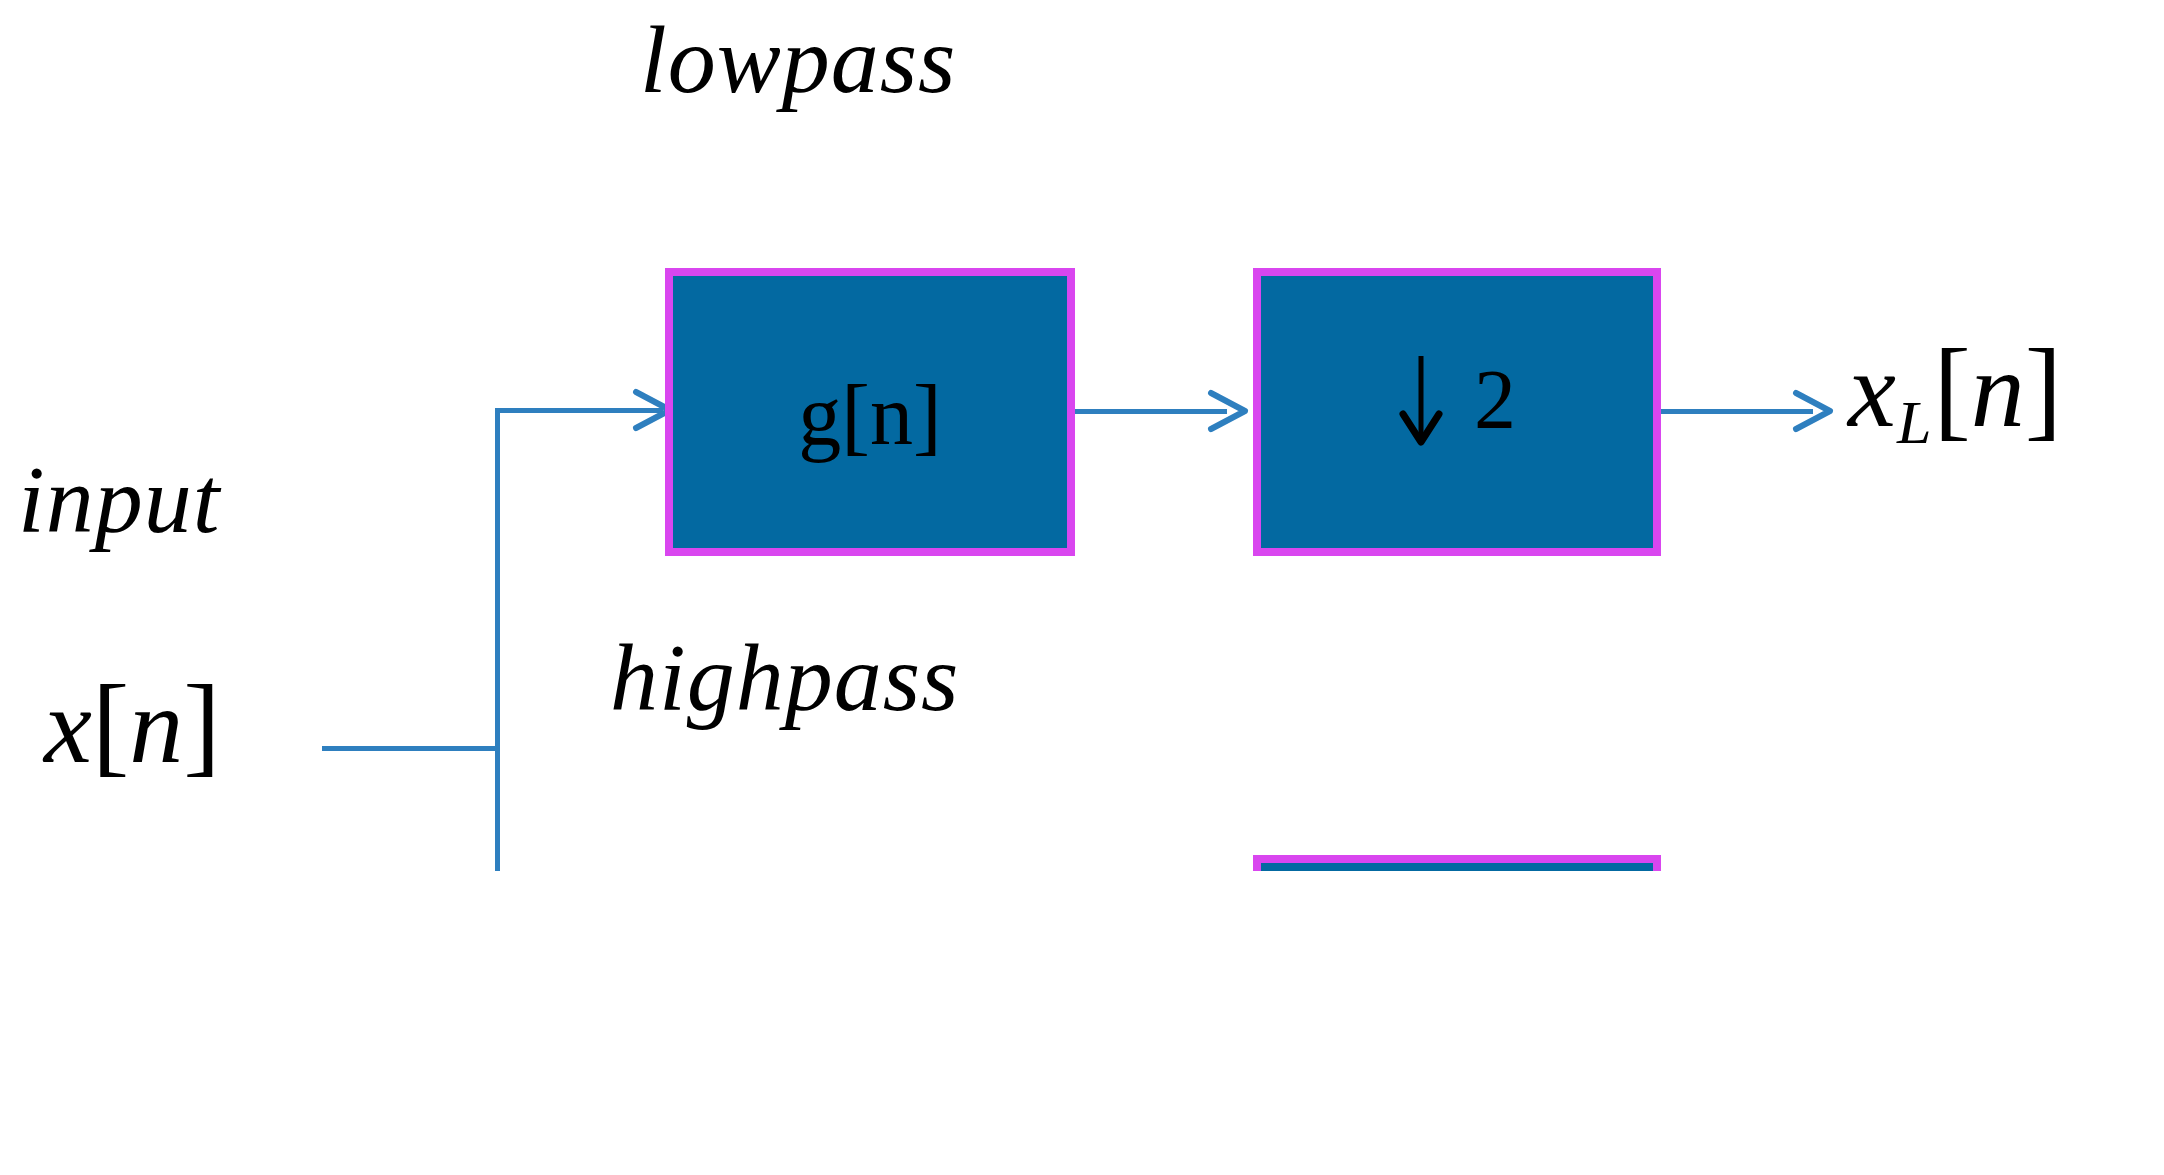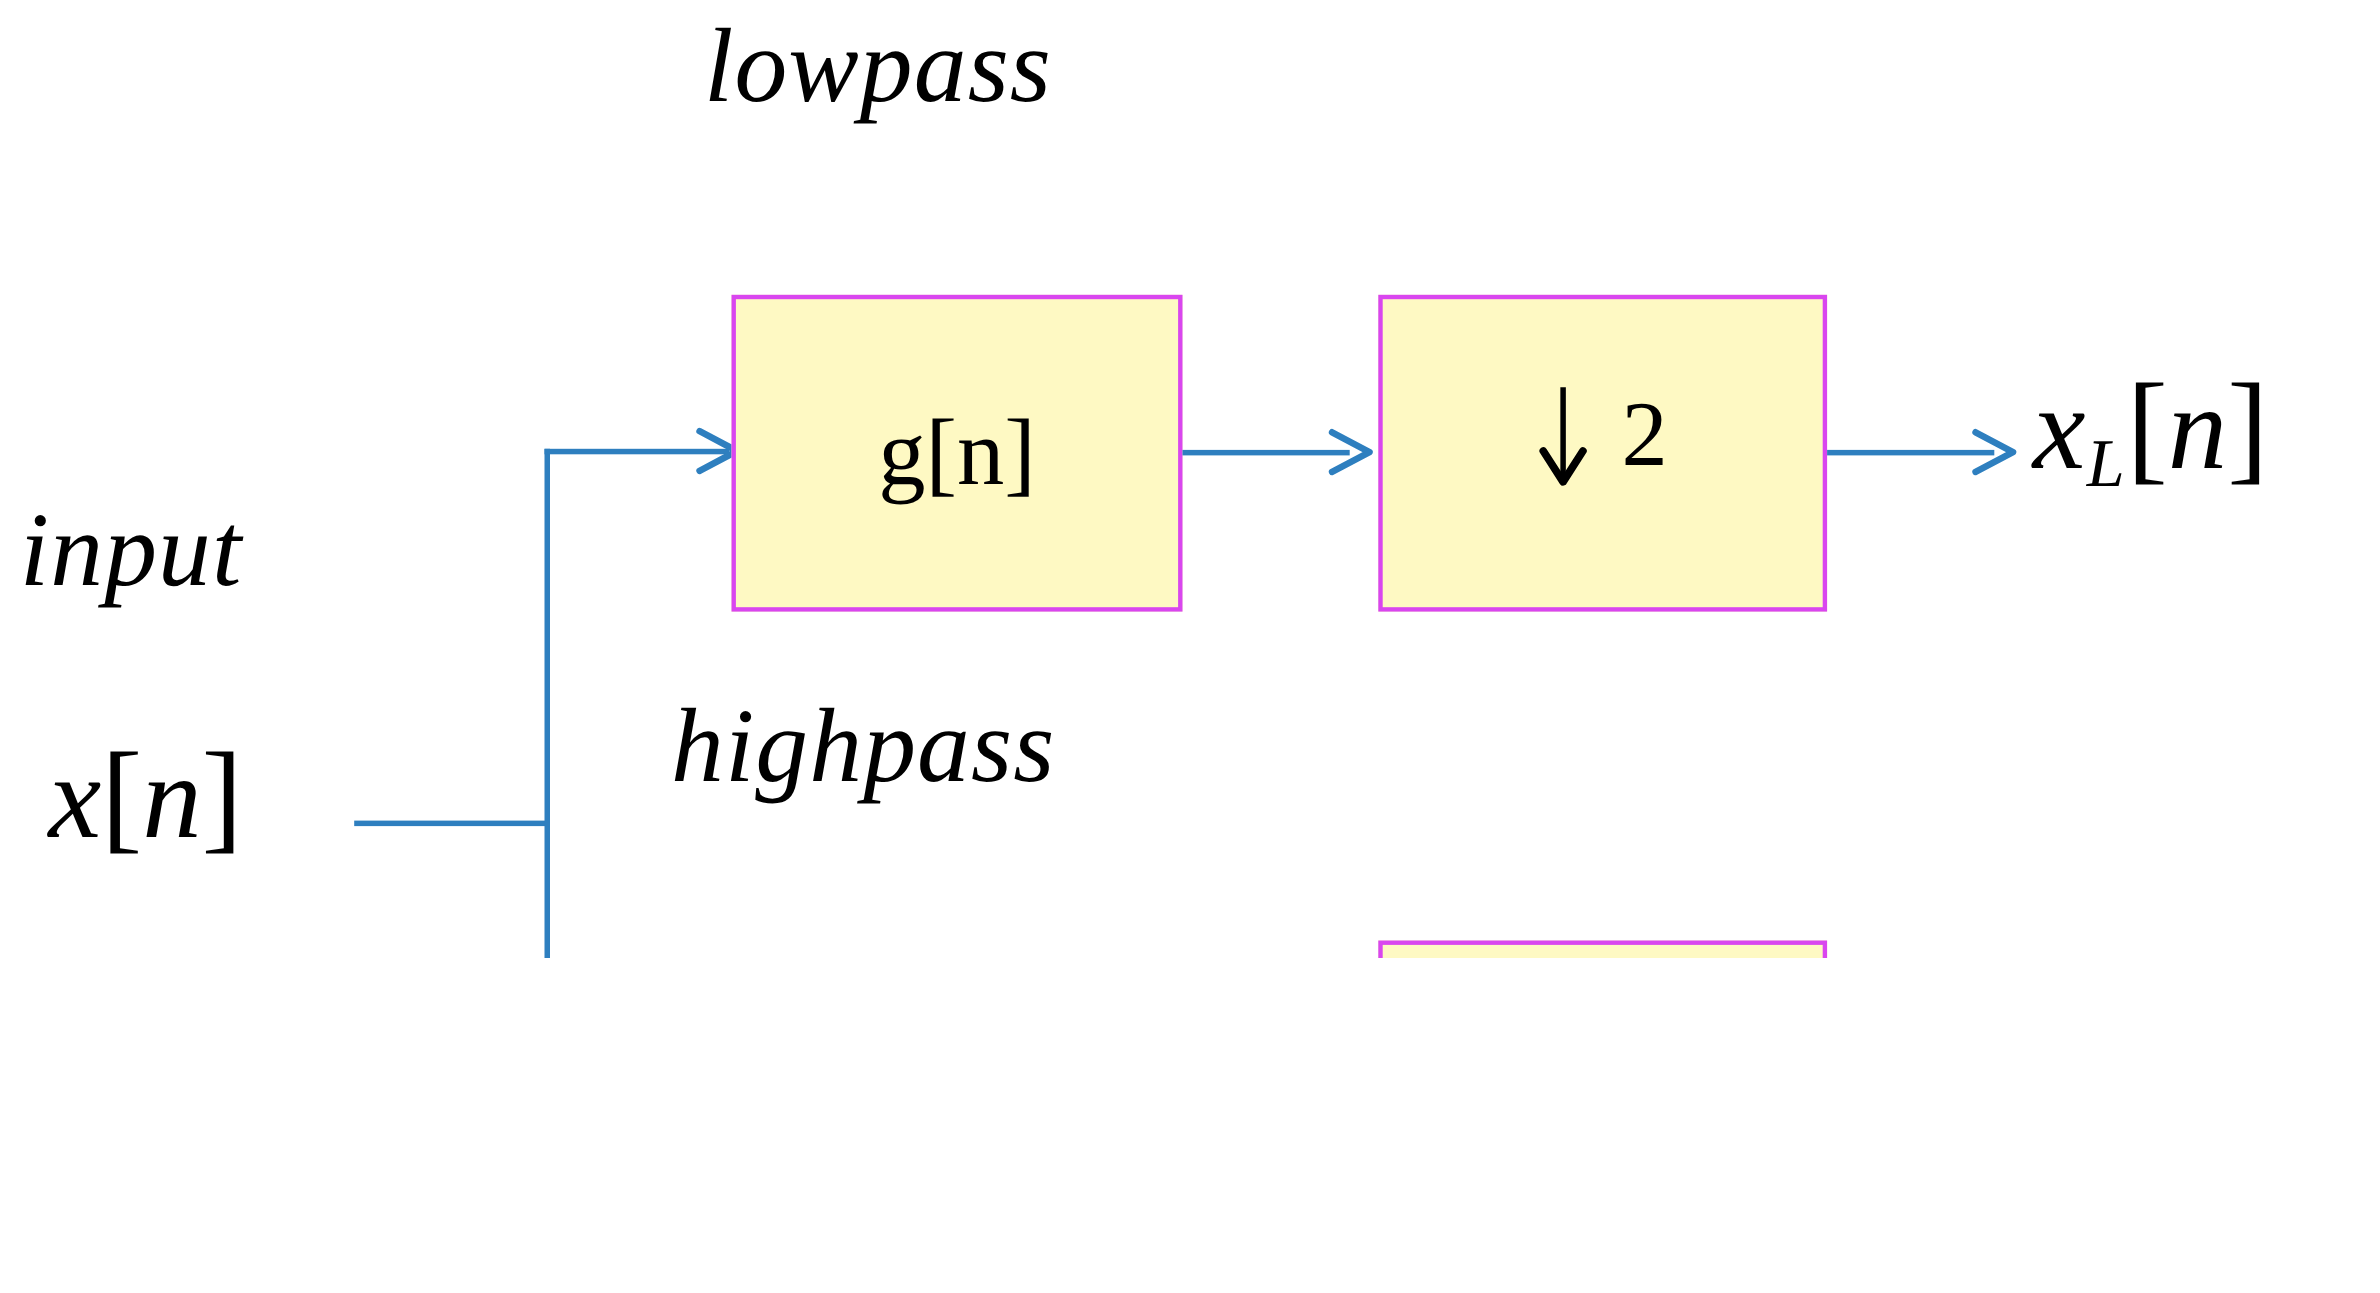--- a/index.html
+++ b/index.html
@@ -63,22 +63,22 @@
     white-space: nowrap;
     line-height: 1;
     display: flex;
     align-items: center;
     gap: 30px;
   }
   
   .block {
     position: absolute;
     box-sizing: border-box;
-    border: 4px solid #d946ef;
-    background: #fef9c3;
+    border: 8px solid #d946ef;
+    background: #0369a1;
   }
   
   .wire-h {
     position: absolute;
     background: #2E7FBF;
     height: 5px;
   }
   .wire-v {
     position: absolute;
     background: #2E7FBF;

